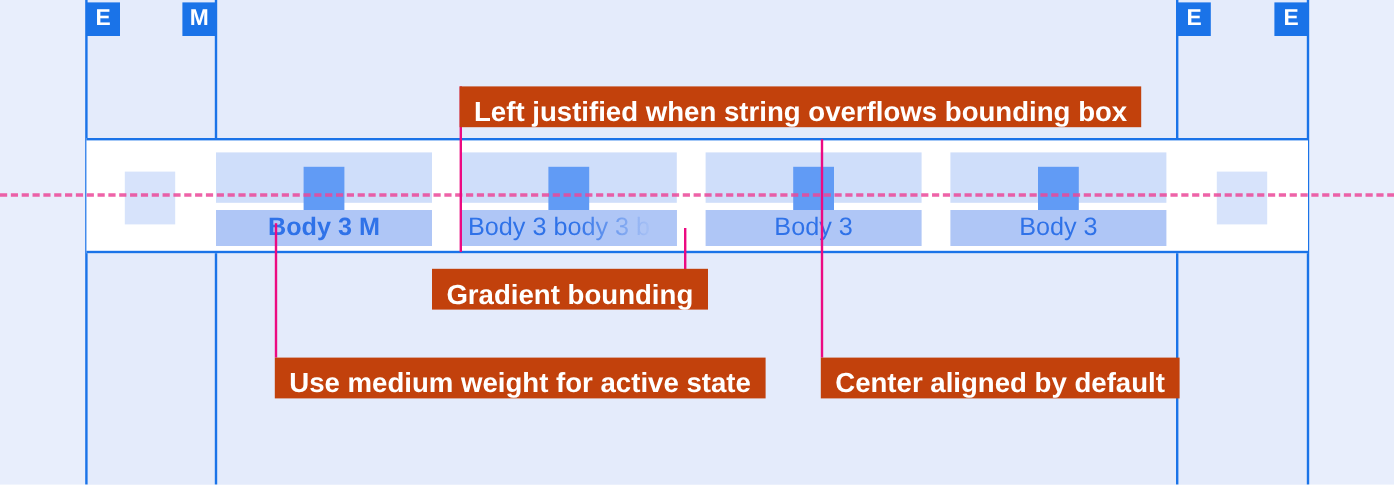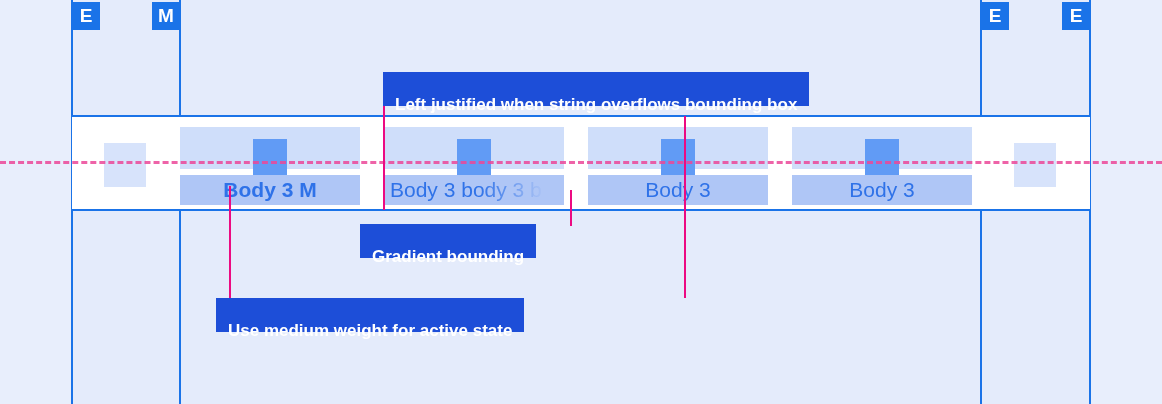--- a/index.html
+++ b/index.html
@@ -148,27 +148,27 @@
     top: 161px;
     width: 1162px;
     height: 0;
     border-top: 3px dashed #ec4899;
     opacity: .85;
   }
 
   
   .callout {
     position: absolute;
-    background: #1d4ed8;
+    background: #c2410c;
     color: #ffffff;
     font-weight: bold;
-    font-size: 17px;
+    font-size: 23px;
     line-height: 34px;
     height: 34px;
-    padding: 16px 12px;
+    padding: 4px 12px;
     white-space: nowrap;
     box-sizing: border-box;
   }
 
   
   .leader {
     position: absolute;
     background: #ec0a82;
     width: 2px;
   }
@@ -243,15 +243,16 @@
 
   <div id="baseline"></div>
 
   <div class="leader" style="left:383px; top:72px; height:138px;"></div>
   <div class="leader" style="left:570px; top:190px; height:36px;"></div>
   <div class="leader" style="left:229px; top:186px; height:112px;"></div>
   <div class="leader" style="left:684px; top:116px; height:182px;"></div>
 
   <div class="callout" style="left:383px; top:72px;">Left justified when string overflows bounding box</div>
   <div class="callout" style="left:360px; top:224px;">Gradient bounding</div>
-  <div class="callout" style="left:216px; top:298px;">Use medium weight for active state</div>
+  <div class="callout" style="left:229px; top:298px;">Use medium weight for active state</div>
+  <div class="callout" style="left:684px; top:298px;">Center aligned by default</div>
 
 </div>
 
 </body></html>

